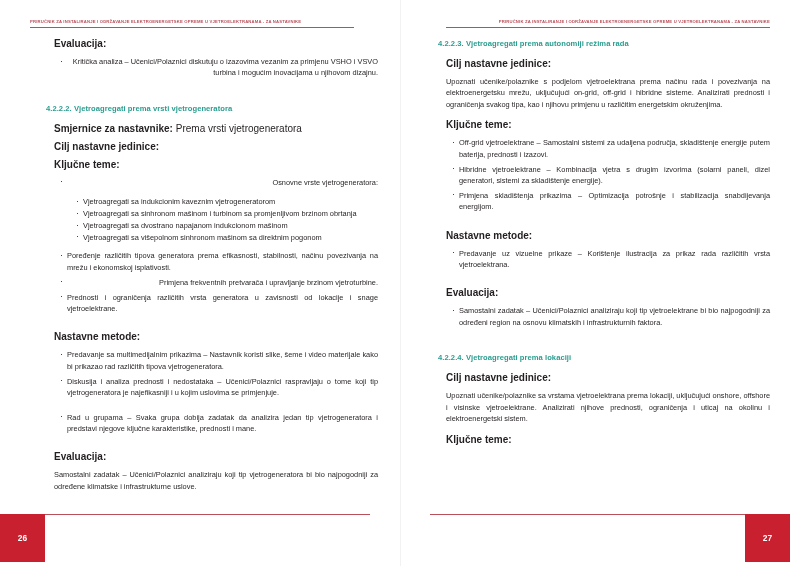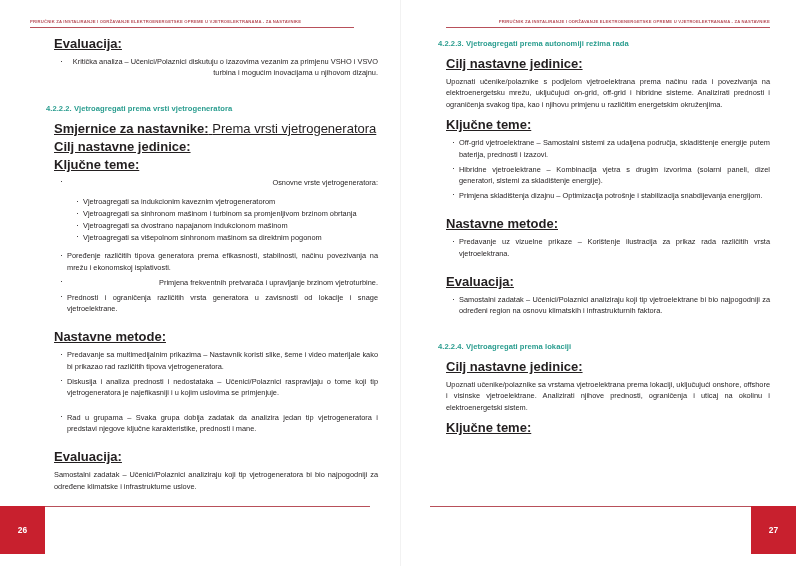--- a/index.html
+++ b/index.html
@@ -74,26 +74,25 @@
     color: #2a9d8f;
     font-size: 7.6px;
     font-weight: 700;
     line-height: 11px;
     margin: 0 0 9px 0;
     letter-spacing: 0.05px;
   }
   .sec-heading.tight-top { margin-top: 0; }
 
   .lead {
-    font-size: 13px;
+    font-size: 10px;
     font-weight: 700;
     line-height: 11px;
     margin: 0 0 7px 0;
     padding-left: 8px;
-    text-decoration: underline;
   }
 
   .para {
     font-size: 7.4px;
     line-height: 11.4px;
     margin: 0 0 9px 0;
     padding-left: 8px;
     text-align: justify;
   }
 
@@ -129,21 +128,21 @@
   ul.bl.sub > li { margin-bottom: 0.5px; text-align: left; }
   .gap-md { height: 9px; }
   .gap-lg { height: 16px; }
 
   
   .footer {
     position: absolute;
     bottom: 0;
     left: 0;
     right: 0;
-    height: 60px;
+    height: 52px;
   }
   .foot-rule {
     position: absolute;
     top: 0;
     height: 1.4px;
     background: #b8505a;
   }
   .page-left  .foot-rule { left: 45px; right: 30px; }
   .page-right .foot-rule { left: 30px; right: 45px; }
 
@@ -154,21 +153,21 @@
     height: 48px;
     background: #c8202e;
     color: #ffffff;
     font-size: 8.4px;
     font-weight: 700;
     display: flex;
     align-items: center;
     justify-content: center;
   }
   .page-left  .pagenum { left: 0; }
-  .page-right .pagenum { right: 4px; }
+  .page-right .pagenum { right: 10px; }
 
   .gutter {
     position: absolute;
     left: 400px;
     top: 0;
     width: 1px;
     height: 566px;
     background: #f2f2f2;
   }
 </style>
@@ -257,21 +256,21 @@
 
       <div class="lead">Cilj nastavne jedinice:</div>
 
       <div class="para">Upoznati učenike/polaznike s podjelom vjetroelektrana prema načinu rada i povezivanja na elektroenergetsku mrežu, uključujući on-grid, off-grid i hibridne sisteme. Analizirati prednosti i ograničenja svakog tipa, kao i njihovu primjenu u različitim energetskim okruženjima.</div>
 
       <div class="lead">Ključne teme:</div>
 
       <ul class="bl">
         <li>Off-grid vjetroelektrane – Samostalni sistemi za udaljena područja, skladištenje energije putem baterija, prednosti i izazovi.</li>
         <li>Hibridne vjetroelektrane – Kombinacija vjetra s drugim izvorima (solarni paneli, dizel generatori, sistemi za skladištenje energije).</li>
-        <li>Primjena skladištenja dizajnu – Optimizacija potrošnje i stabilizacija snabdijevanja energijom.</li>
+        <li>Primjena skladištenja prikazima – Optimizacija potrošnje i stabilizacija snabdijevanja energijom.</li>
       </ul>
 
       <div class="gap-md"></div>
 
       <div class="lead">Nastavne metode:</div>
 
       <ul class="bl">
         <li>Predavanje uz vizuelne prikaze – Korištenje ilustracija za prikaz rada različitih vrsta vjetroelektrana.</li>
       </ul>
 

